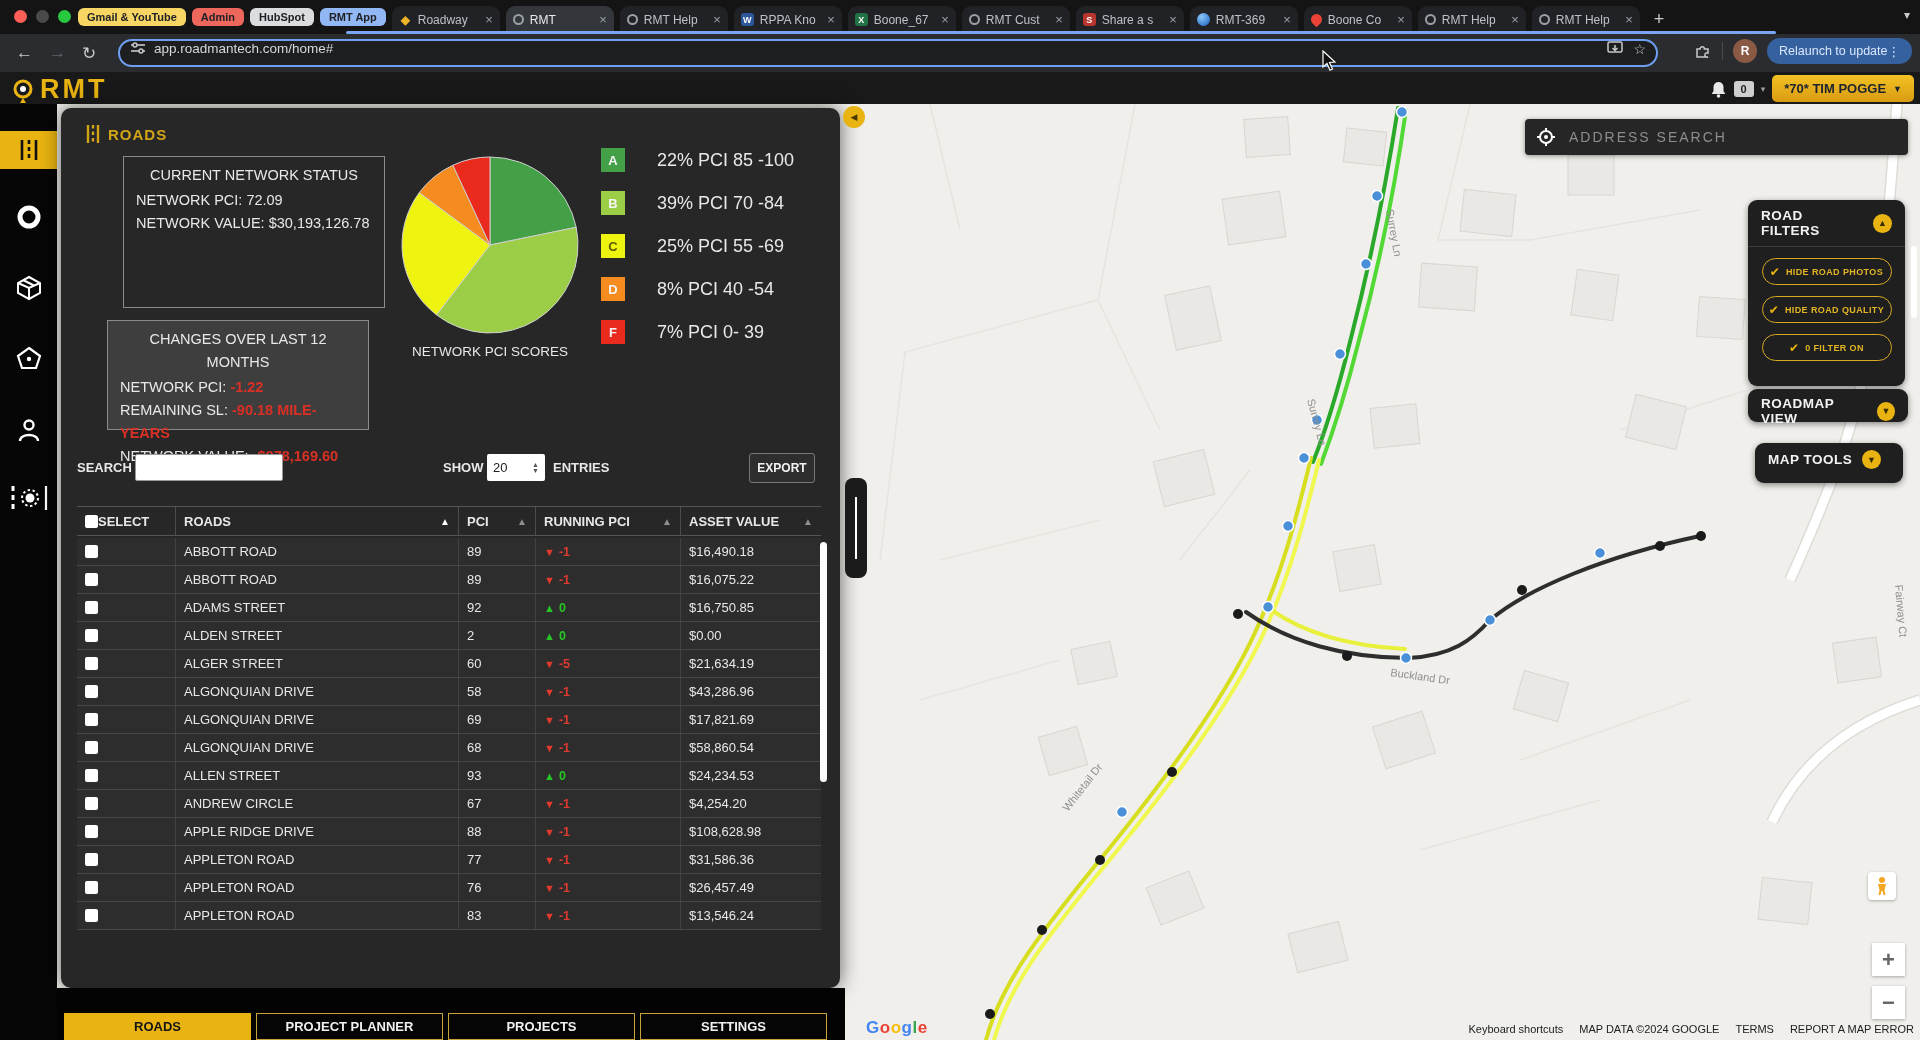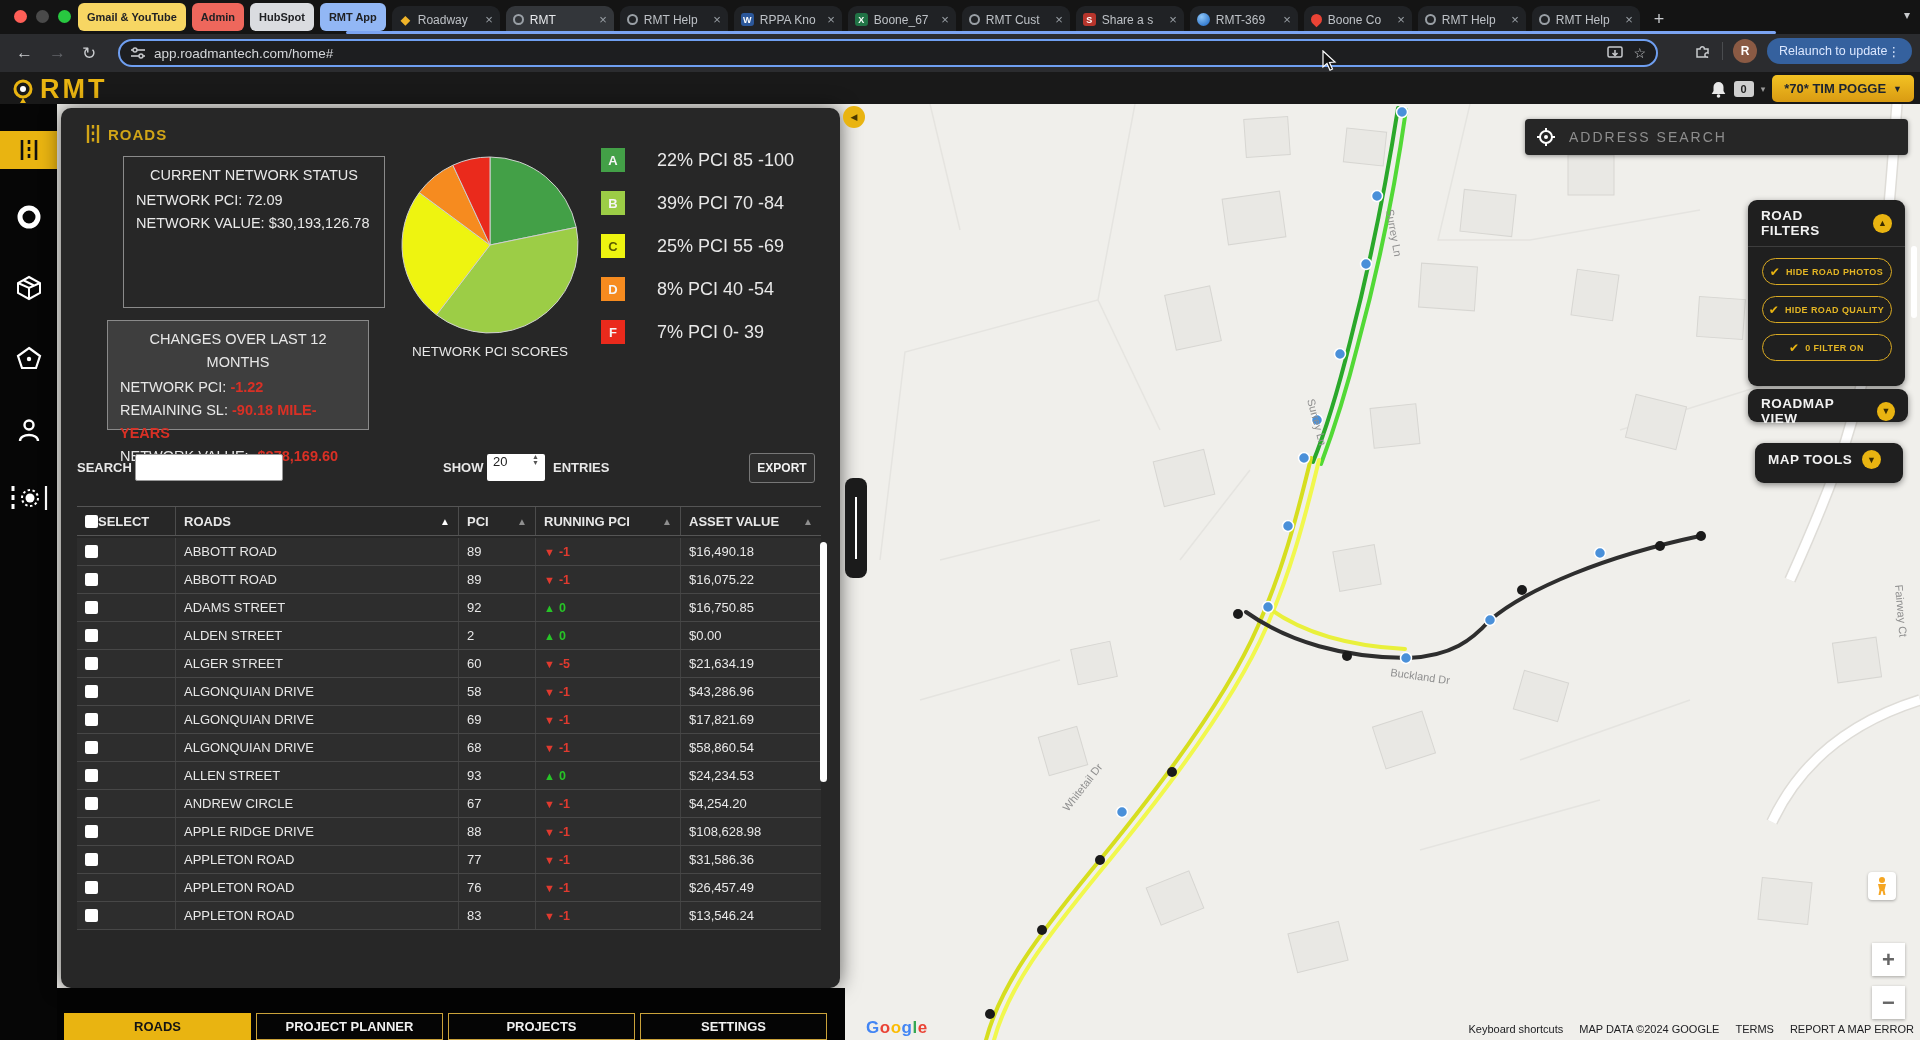--- a/index.html
+++ b/index.html
@@ -5,21 +5,21 @@
   * { margin:0; padding:0; box-sizing:border-box; }
   html,body { background:#000; }
   #screen { position:relative; width:1920px; height:1040px; overflow:hidden;
             background:#161616; font-family:"Liberation Sans",sans-serif; }
 
   
   .tabstrip { position:absolute; left:0; top:0; width:1920px; height:34px; background:#141414; }
   .traffic { position:absolute; left:14px; top:10px; display:flex; gap:9px; }
   .tl { width:13px; height:13px; border-radius:50%; }
   .tabswrap { position:absolute; left:78px; top:0; height:34px; display:flex; align-items:center; gap:6px; }
-  .group-pill { height:28px; border-radius:6px; padding:0 9px; font-size:11px; font-weight:bold;
+  .group-pill { height:18px; border-radius:6px; padding:0 9px; font-size:11px; font-weight:bold;
                 color:#202124; display:flex; align-items:center; white-space:nowrap; }
   .tab { width:108px; height:27px; margin-top:5px; background:#202225; border-radius:9px 9px 0 0;
          display:flex; align-items:center; gap:6px; padding:0 7px; color:#bdc1c6; font-size:12px; }
   .tab.active { background:#33363a; color:#e8eaed; }
   .tab-label { flex:1; overflow:hidden; white-space:nowrap; }
   .tab-close { color:#9aa0a6; font-size:13px; }
   .fav { width:13px; height:13px; border-radius:3px; display:inline-flex; align-items:center;
          justify-content:center; font-size:9px; font-weight:bold; color:#fff; flex:none; }
   .fav-globe { border:2px solid #9aa0a6; border-radius:50%; width:11px; height:11px; }
   .fav-rmt-diamond { color:#f0b429; font-size:12px; background:none; }
@@ -30,21 +30,21 @@
   .fav-maps-pin { background:#ea4335; border-radius:50% 50% 50% 0; transform:rotate(-45deg); width:11px; height:11px; }
   .newtab-btn { color:#c8cacd; font-size:18px; padding:0 8px; margin-top:4px; }
   .strip-chevron { position:absolute; right:10px; top:8px; color:#c8cacd; font-size:12px; }
   .group-underline { position:absolute; left:346px; top:31px; width:1430px; height:3px; background:#7ba4f2; border-radius:2px; }
 
   .toolbar { position:absolute; left:0; top:34px; width:1920px; height:38px; background:#2b2c2f;
              display:flex; align-items:center; }
   .navg { font-size:17px; margin-left:16px; color:#c9cbce; }
   .navg.dim { color:#626468; }
   .urlbar { position:absolute; left:118px; top:5px; width:1540px; height:28px; background:#1d1e20;
-            border:2px solid #6f9ff1; border-radius:15px; display:flex; align-items:center; padding:0 10px; }
+            border:2px solid #6f9ff1; border-radius:15px; display:flex; align-items:flex-start; padding:0 10px; }
   .url-text { color:#d5d7da; font-size:13.5px; margin-left:8px; flex:1; }
   .url-ico { color:#c8cacd; font-size:14px; margin-left:10px; }
   .tool-right { position:absolute; right:8px; top:4px; display:flex; align-items:center; gap:10px; }
   .avatar { width:24px; height:24px; border-radius:50%; background:#8a5a44; color:#fff; font-size:12px;
             font-weight:bold; display:flex; align-items:center; justify-content:center; }
   .relaunch { height:26px; border-radius:13px; background:#35619e; color:#dbe7ff; font-size:12.5px;
               display:flex; align-items:center; padding:0 12px; }
   .vdiv { width:1px; height:18px; background:#4a4c4f; }
 
   
@@ -97,21 +97,21 @@
   .pie-caption { position:absolute; left:334px; top:236px; width:190px; text-align:center; font-size:13.5px; }
   .legend { position:absolute; left:540px; top:40px; }
   .legend-item { display:flex; align-items:center; gap:10px; height:24px; margin-bottom:19px; }
   .legend-swatch { width:24px; height:24px; display:flex; align-items:center; justify-content:center;
                    font-size:13px; font-weight:bold; color:#f5f5f5; }
   .legend-text { font-size:18px;margin-left:22px; }
   .ctl-label { position:absolute; font-size:13px; font-weight:bold; }
   .search-input { position:absolute; left:74px; top:346px; width:148px; height:27px; background:#fff;
                   border:1px solid #999; border-radius:2px; }
   .show-select { position:absolute; left:426px; top:346px; width:58px; height:27px; background:#fff;
-                 border-radius:2px; color:#222; font-size:13px; display:flex; align-items:flex-start; padding:0 6px; }
+                 border-radius:2px; color:#222; font-size:13px; display:flex; align-items:center; padding:0 6px; }
   .spin { margin-left:auto; display:flex; flex-direction:column; font-size:7px; color:#555; line-height:6px; }
   .export-btn { position:absolute; left:688px; top:345px; width:66px; height:30px; background:#2e2e2e;
                 border:1px solid #777; border-radius:3px; color:#f2f2f2; font-size:12px; font-weight:bold;
                 display:flex; align-items:center; justify-content:center; }
   .thead, .trow { display:grid; grid-template-columns:99px 283px 77px 145px 140px; width:744px; }
   .thead { position:absolute; left:16px; top:398px; height:30px; font-size:13px; font-weight:bold;
            border-top:1px solid #555; border-bottom:1px solid #555; }
   .thead .th { display:flex; align-items:center; gap:0; padding:0 8px; border-right:1px solid #4c4c4c; }
   .thead .th:last-child { border-right:none; }
   .sort-w { color:#fff; font-size:10px; margin-left:auto; }

